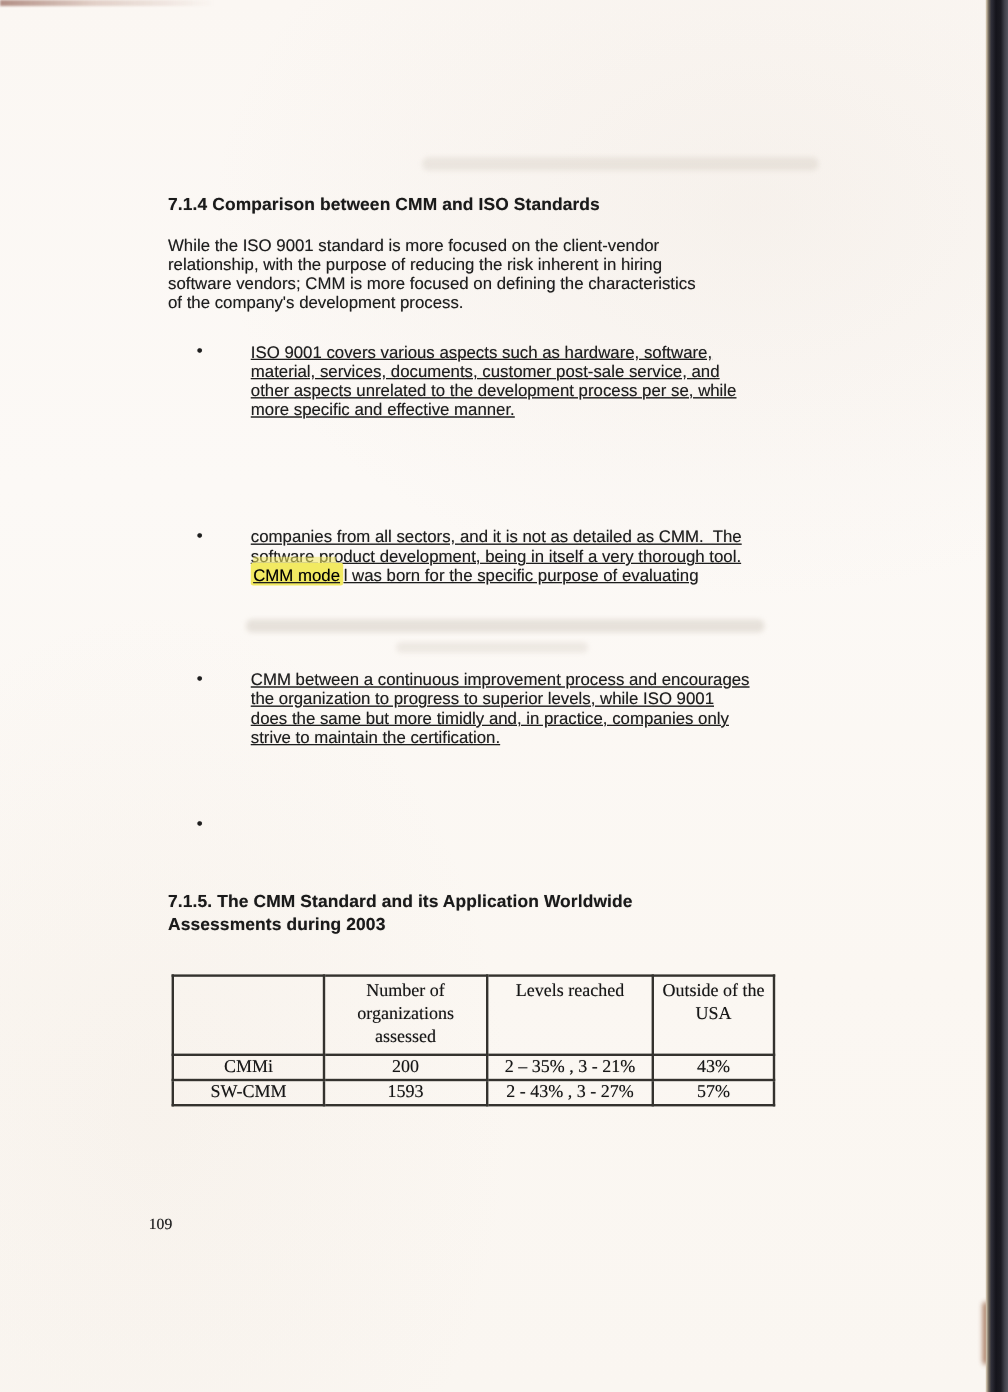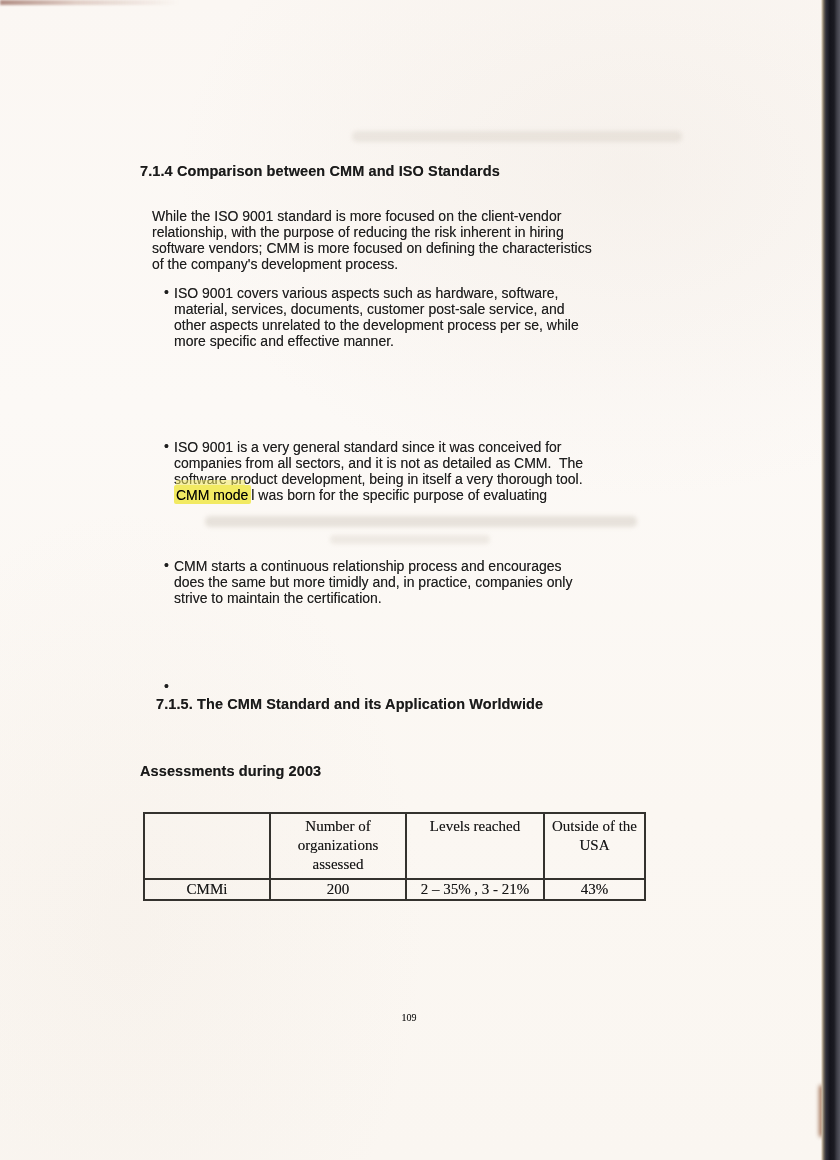--- a/index.html
+++ b/index.html
@@ -35,31 +35,31 @@
     filter:blur(1px);
   }
   .ghost { position:absolute; border-radius:5px; filter:blur(2px); }
   .ghost-top  { left:352px; top:131px; width:330px; height:11px; background:rgba(160,148,128,0.16); }
   .ghost-mid  { left:205px; top:516px; width:432px; height:11px; background:rgba(158,146,126,0.22); }
   .ghost-mid2 { left:330px; top:535px; width:160px; height:9px;  background:rgba(158,146,126,0.15); }
 
   
   .h-bold { position:absolute; left:140px; margin:0; font-size:14.5px; font-weight:bold; letter-spacing:0.1px; color:#1a1a1a; }
   .h714    { top:163px; }
-  .h715    { top:696px;margin-left:16px; }
+  .h715    { top:744px; }
   .hassess { top:763px; }
 
-  .textblock { position:absolute; left:140px; margin:12px; font-size:14px; line-height:16px; }
+  .textblock { position:absolute; left:140px; margin:0; font-size:14px; line-height:16px; }
   .intro { top:196px; }
   .tline { display:block; white-space:pre; }
 
   .bullet { position:absolute; left:140px; font-size:14px; line-height:16px; }
   .b1 { top:285px; } .b2 { top:439px; } .b3 { top:558px; } .b4 { top:679px; }
   .marker { position:absolute; left:24px; top:-1px; }
-  .btext  { margin-left:34px; }
+  .btext  { margin-left:69px;text-decoration:underline; }
 
   .hl {
     background:#f2ea62;
     padding:2px 3px 1px 2px;
     border-radius:2px;
     box-shadow: -2px -9px 0 -4px rgba(242,234,98,0.55);
   }
 
   
   table.assess {
@@ -71,22 +71,22 @@
   table.assess, table.assess th, table.assess td { border:2px solid #34322e;margin-top:12px; }
   table.assess th {
     font-weight:normal; vertical-align:top; text-align:center;
     padding:3px 2px 4px; line-height:19px; height:52px;
   }
   table.assess td { height:19px; line-height:19px; padding:0 4px; text-align:center; }
   table.assess td.rowlabel { text-align:center; }
   .c1 { width:126px; } .c2 { width:136px; } .c3 { width:138px; } .c4 { width:101px; }
 
   .pageno {
-    position:absolute; left:144px; top:1012px; width:530px;
-    text-align:center; font-family:"Liberation Serif", serif; font-size:10px; color:#1c1c1c;
+    position:absolute; left:124px; top:1012px; width:530px;
+    text-align:left; font-family:"Liberation Serif", serif; font-size:13px; color:#1c1c1c;
   }
 </style>
 </head>
 <body>
 
 <div class="scan-page">
 
   <div class="corner-smudge"></div>
   <div class="ghost ghost-top"></div>
   <div class="ghost ghost-mid"></div>
@@ -107,31 +107,31 @@
         <span class="tline">ISO 9001 covers various aspects such as hardware, software,</span>
         <span class="tline">material, services, documents, customer post-sale service, and</span>
         <span class="tline">other aspects unrelated to the development process per se, while</span>
         <span class="tline">more specific and effective manner.</span>
       </div>
   </div>
 
   <div class="bullet b2">
     <span class="marker">•</span>
     <div class="btext">
-      <span class="tline">ISO 9001 is a very general standard since it was conceived for</span>
       <span class="tline">companies from all sectors, and it is not as detailed as CMM.  The</span>
       <span class="tline">software product development, being in itself a very thorough tool.</span>
       <span class="tline"><mark class="hl">CMM mode</mark><span>l was born for the specific purpose of evaluating</span></span>
     </div>
   </div>
 
   <div class="bullet b3">
     <span class="marker">•</span>
     <div class="btext">
-        <span class="tline">CMM starts a continuous relationship process and encourages</span>
+        <span class="tline">CMM between a continuous improvement process and encourages</span>
+        <span class="tline">the organization to progress to superior levels, while ISO 9001</span>
         <span class="tline">does the same but more timidly and, in practice, companies only</span>
         <span class="tline">strive to maintain the certification.</span>
       </div>
   </div>
 
   <div class="bullet b4">
     <span class="marker">•</span>
   </div>
 
   <h2 class="h-bold h715">7.1.5. The CMM Standard and its Application Worldwide</h2>
@@ -152,20 +152,26 @@
         <th>Outside of the USA</th>
       </tr>
     </thead>
     <tbody>
       <tr>
         <td class="rowlabel">CMMi</td>
         <td>200</td>
         <td>2 – 35% , 3 - 21%</td>
         <td>43%</td>
       </tr>
+      <tr>
+        <td class="rowlabel">SW-CMM</td>
+        <td>1593</td>
+        <td>2 - 43% , 3 - 27%</td>
+        <td>57%</td>
+      </tr>
     </tbody>
   </table>
 
   <div class="pageno">109</div>
 
   <div class="edge-streak"></div>
   <div class="edge-band"></div>
 </div>
 
 </body></html>

